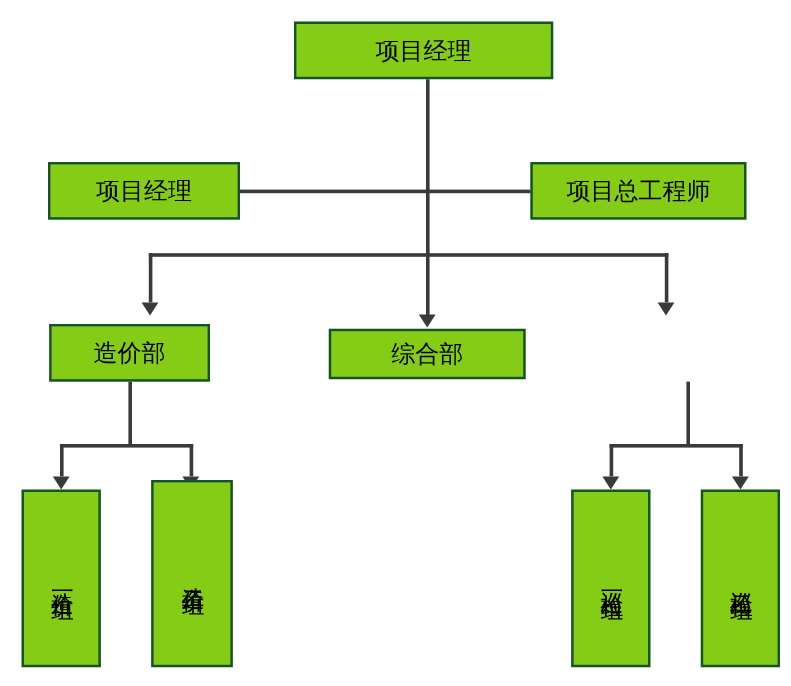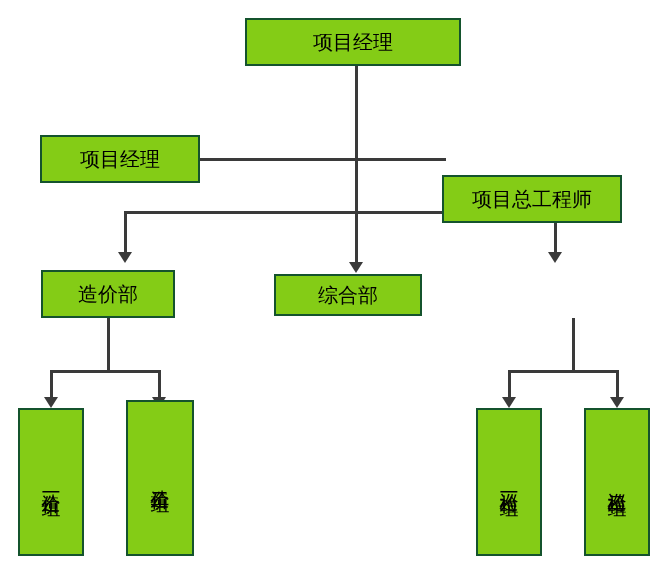--- a/index.html
+++ b/index.html
@@ -87,29 +87,29 @@
   <div class="arrow" style="left:610px; top:397px;"></div>
 
   <div class="node" style="left:245px; top:18px; width:216px; height:48px;">
     <span>项目经理</span>
   </div>
 
   <div class="node" style="left:40px; top:135px; width:160px; height:48px;">
     <span>项目经理</span>
   </div>
 
-  <div class="node" style="left:442px; top:135px; width:180px; height:48px;margin-top:40px;">
+  <div class="node" style="left:442px; top:135px; width:180px; height:48px;">
     <span>项目总工程师</span>
   </div>
 
   <div class="node" style="left:41px; top:270px; width:134px; height:48px;justify-content:center;">
     <span>造价部</span>
   </div>
 
-  <div class="node" style="left:274px; top:274px; width:148px; height:42px;">
+  <div class="node" style="left:274px; top:274px; width:164px; height:42px;">
     <span>综合部</span>
   </div>
 
 
   <div class="node vertical-text" style="left:18px; top:408px; width:66px; height:148px;">
     <span>造价一组</span>
   </div>
 
   <div class="node vertical-text" style="left:126px; top:400px; width:68px; height:156px;">
     <span>造价二组</span>

